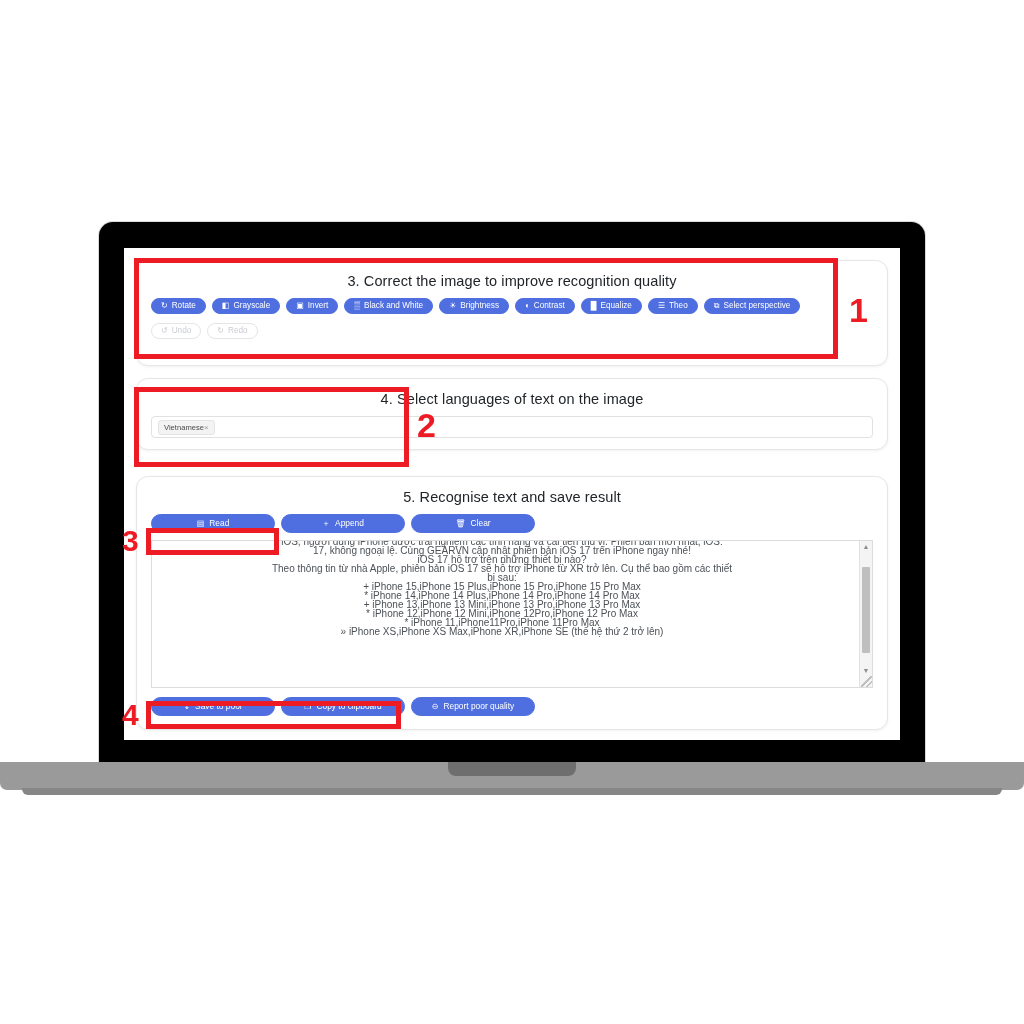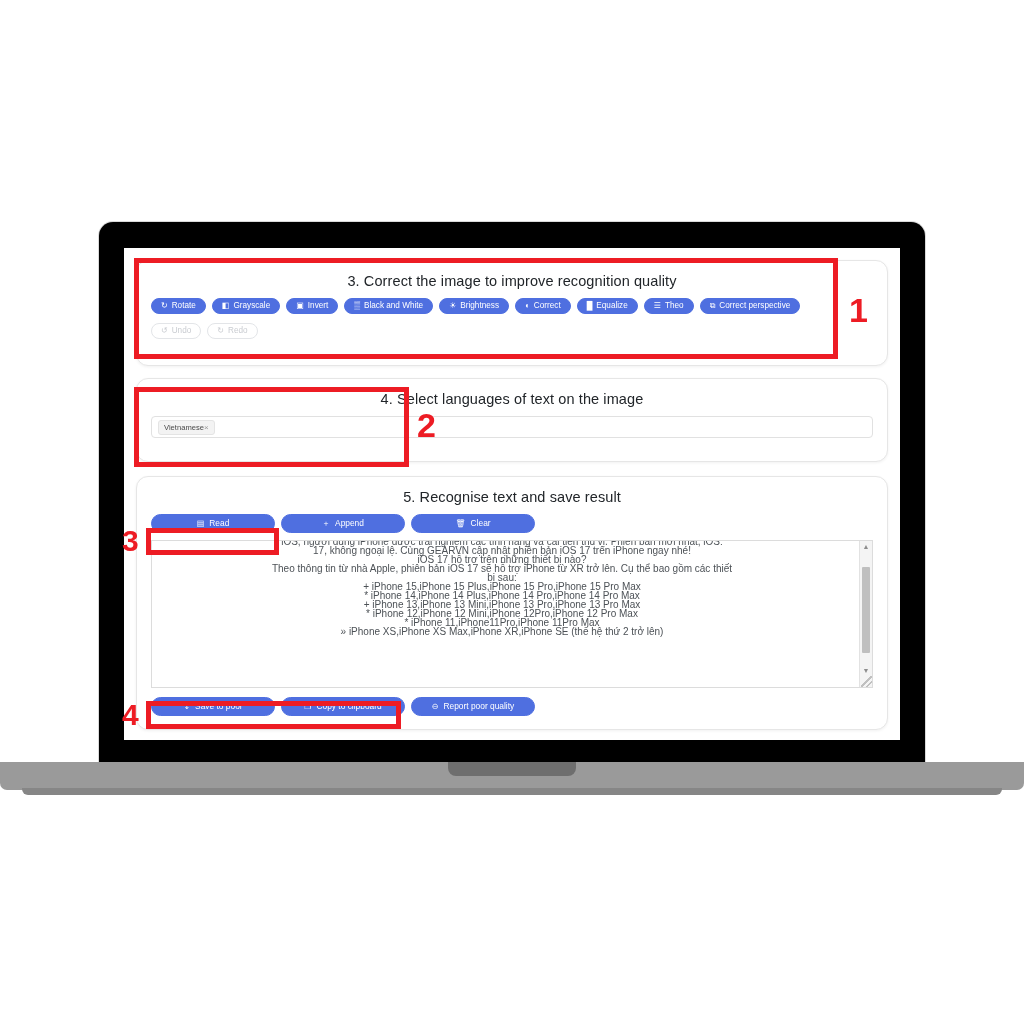--- a/index.html
+++ b/index.html
@@ -83,21 +83,21 @@
     position: absolute;
     left: 12px;
     width: 752px;
     background: #ffffff;
     border: 1px solid #e6e6e6;
     border-radius: 12px;
     box-shadow: 0 1px 3px rgba(0,0,0,0.06);
     box-sizing: border-box;
   }
   #card-correct { top: 12px;  height: 106px; }
-  #card-lang    { top: 130px; height: 84px; }
+  #card-lang    { top: 130px; height: 72px; }
   #card-recog   { top: 228px; height: 254px; }
 
   .card-title {
     font-size: 14.5px;
     color: #212529;
     padding: 12px 14px 0 14px;
     letter-spacing: .1px;
   }
 
   
@@ -273,33 +273,33 @@
             <div class="btn">
               <span class="ic">▒</span>
               <span>Black and White</span>
             </div>
             <div class="btn">
               <span class="ic">☀</span>
               <span>Brightness</span>
             </div>
             <div class="btn">
               <span class="ic">◐</span>
-              <span>Correct</span>
+              <span>Contrast</span>
             </div>
             <div class="btn">
               <span class="ic">█</span>
               <span>Equalize</span>
             </div>
             <div class="btn">
               <span class="ic">☰</span>
               <span>Theo</span>
             </div>
             <div class="btn">
               <span class="ic">⧉</span>
-              <span>Correct perspective</span>
+              <span>Select perspective</span>
             </div>
           </div>
         <div class="btn-row" id="history-btn-row">
             <div class="btn ghost">
               <span class="ic">↺</span>
               <span>Undo</span>
             </div>
             <div class="btn ghost">
               <span class="ic">↻</span>
               <span>Redo</span>

